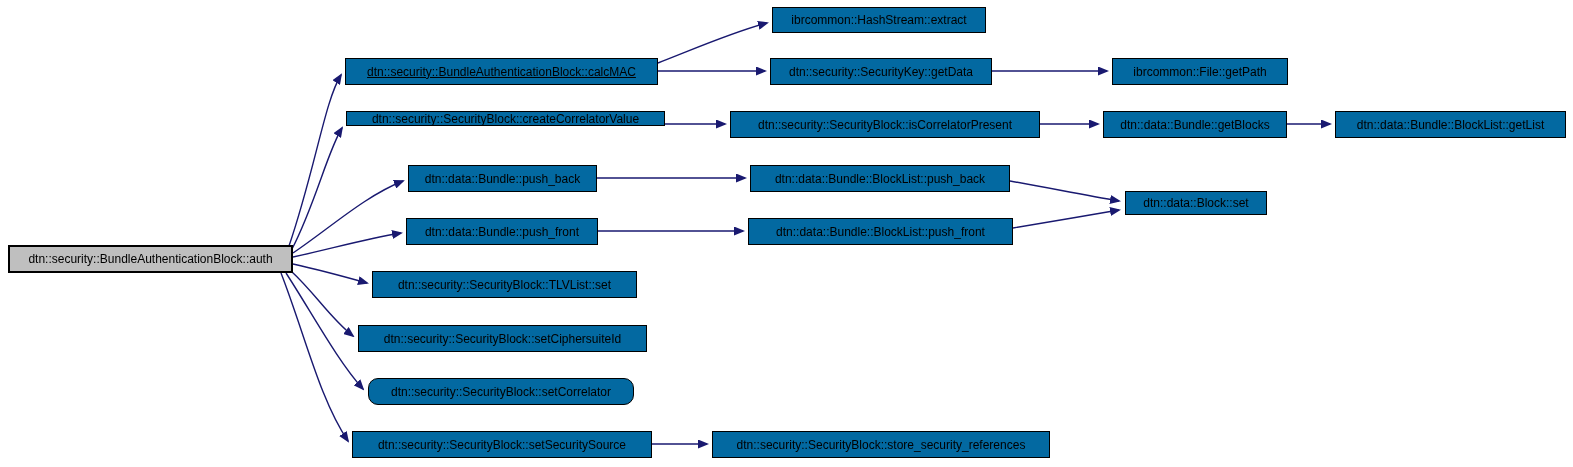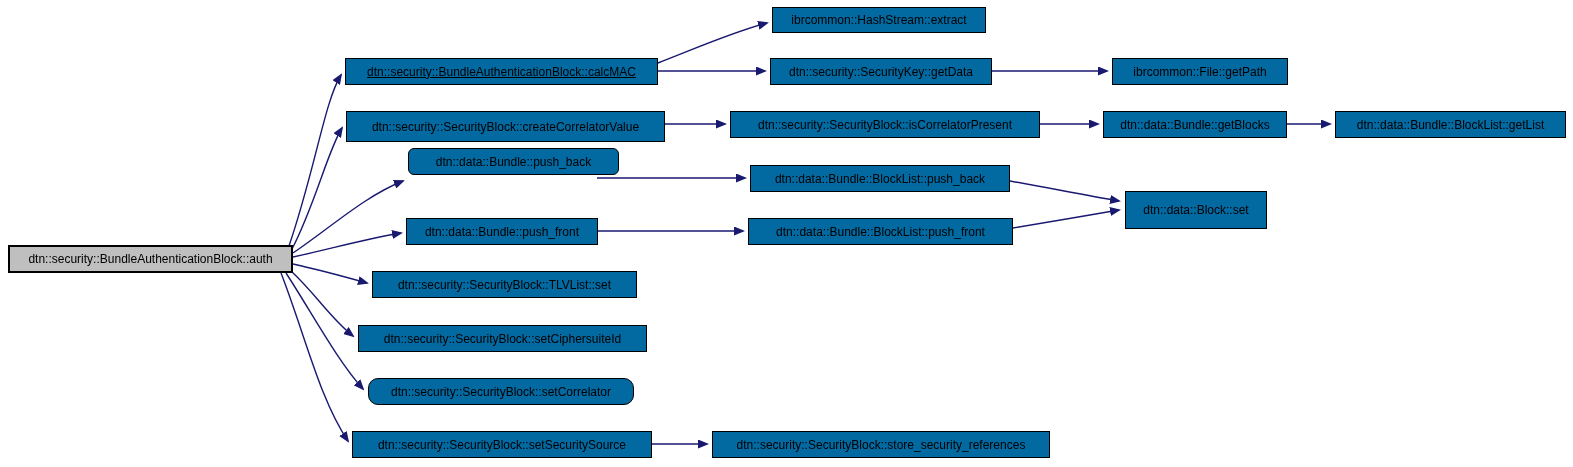--- a/index.html
+++ b/index.html
@@ -77,30 +77,30 @@
     </g>
   </svg>
 
   <div class="node root" style="left:8px;   top:245px; width:285px; height:28px;">dtn::security::BundleAuthenticationBlock::auth</div>
 
   <div class="node" style="left:345px; top:58px;  width:313px; height:27px;text-decoration:underline;">dtn::security::BundleAuthenticationBlock::calcMAC</div>
   <div class="node" style="left:772px; top:7px;   width:214px; height:26px;">ibrcommon::HashStream::extract</div>
   <div class="node" style="left:770px; top:58px;  width:222px; height:27px;">dtn::security::SecurityKey::getData</div>
   <div class="node" style="left:1112px;top:58px;  width:176px; height:27px;">ibrcommon::File::getPath</div>
 
-  <div class="node" style="left:346px; top:111px; width:319px; height:31px;">dtn::security::SecurityBlock::createCorrelatorValue</div>
+  <div class="node" style="left:346px; top:111px; width:319px; height:15px;">dtn::security::SecurityBlock::createCorrelatorValue</div>
   <div class="node" style="left:730px; top:111px; width:310px; height:27px;">dtn::security::SecurityBlock::isCorrelatorPresent</div>
   <div class="node" style="left:1103px;top:111px; width:184px; height:27px;">dtn::data::Bundle::getBlocks</div>
   <div class="node" style="left:1335px;top:111px; width:231px; height:27px;">dtn::data::Bundle::BlockList::getList</div>
 
-  <div class="node" style="left:408px; top:148px; width:211px; height:27px;border-radius:6px;">dtn::data::Bundle::push_back</div>
+  <div class="node" style="left:408px; top:165px; width:189px; height:27px;">dtn::data::Bundle::push_back</div>
   <div class="node" style="left:750px; top:165px; width:260px; height:27px;">dtn::data::Bundle::BlockList::push_back</div>
   <div class="node" style="left:406px; top:218px; width:192px; height:27px;">dtn::data::Bundle::push_front</div>
   <div class="node" style="left:748px; top:218px; width:265px; height:27px;">dtn::data::Bundle::BlockList::push_front</div>
-  <div class="node" style="left:1125px;top:191px; width:142px; height:38px;">dtn::data::Block::set</div>
+  <div class="node" style="left:1125px;top:191px; width:142px; height:24px;">dtn::data::Block::set</div>
 
   <div class="node" style="left:372px; top:271px; width:265px; height:27px;">dtn::security::SecurityBlock::TLVList::set</div>
   <div class="node" style="left:358px; top:325px; width:289px; height:27px;">dtn::security::SecurityBlock::setCiphersuiteId</div>
   <div class="node" style="left:368px; top:378px; width:266px; height:27px;border-radius:10px;">dtn::security::SecurityBlock::setCorrelator</div>
   <div class="node" style="left:712px; top:431px; width:338px; height:27px;">dtn::security::SecurityBlock::store_security_references</div>
   <div class="node" style="left:352px; top:431px; width:300px; height:27px;">dtn::security::SecurityBlock::setSecuritySource</div>
 
 </div>
 
 </body></html>

